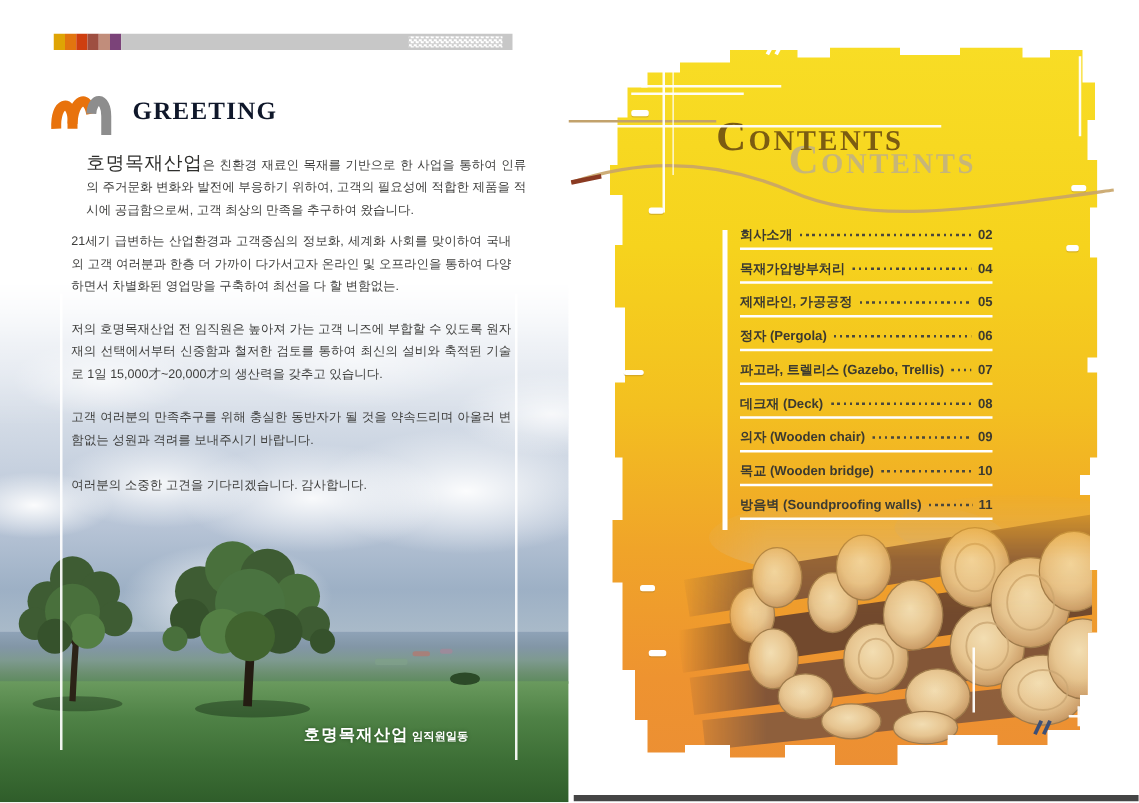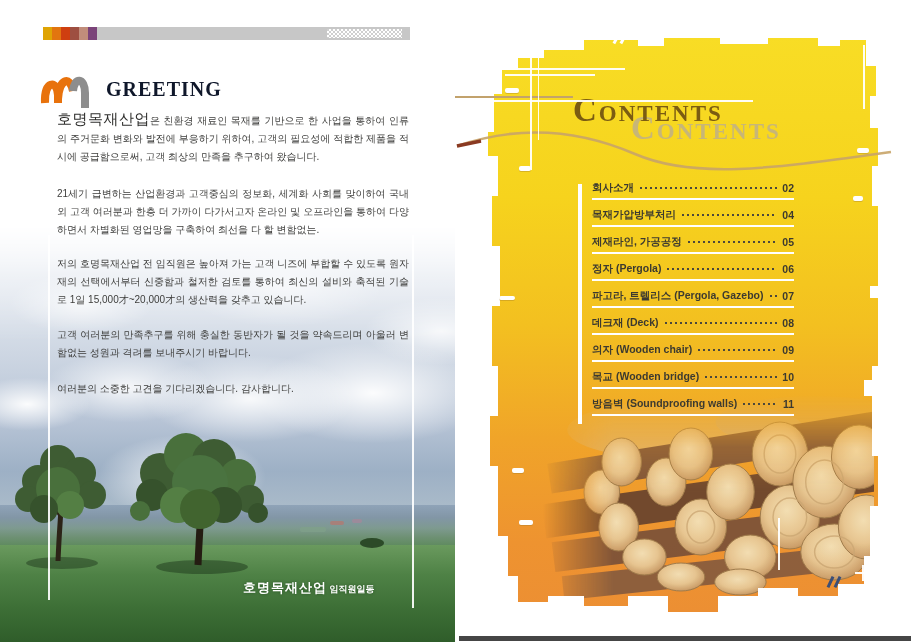--- a/index.html
+++ b/index.html
@@ -157,21 +157,21 @@
         <circle cx="200" cy="94" r="20" fill="#41642f"></circle>
           <circle cx="140" cy="96" r="10" fill="#49703c"></circle>
         <circle cx="258" cy="98" r="10" fill="#36522c"></circle>
       </g>
       <ellipse cx="372" cy="128" rx="12" ry="5" fill="#2c4a28"></ellipse>
     </svg>
     <div class="abs mline" style="left:48px;top:10px;height:365px;"></div>
     <div class="abs mline" style="left:412px;top:10px;height:373px;"></div>
   </div>
 
-  <p class="abs gtext" style="top:110px;margin:0;">
+  <p class="abs gtext" style="top:110px;margin:12px;">
     <span class="lead">호명목재산업</span><span>은 친환경 재료인 목재를 기반으로 한 사업을 통하여 인류의 주거문화 변화와 발전에 부응하기 위하여, 고객의 필요성에 적합한 제품을 적시에 공급함으로써, 고객 최상의 만족을 추구하여 왔습니다.</span>
   </p>
   <p class="abs gtext" style="top:185px;margin:0;">21세기 급변하는 산업환경과 고객중심의 정보화, 세계화 사회를 맞이하여 국내외 고객 여러분과 한층 더 가까이 다가서고자 온라인 및 오프라인을 통하여 다양하면서 차별화된 영업망을 구축하여 최선을 다 할 변함없는.</p>
   <p class="abs gtext" style="top:255px;margin:0;">저의 호명목재산업 전 임직원은 높아져 가는 고객 니즈에 부합할 수 있도록 원자재의 선택에서부터 신중함과 철저한 검토를 통하여 최신의 설비와 축적된 기술로 1일 15,000才~20,000才의 생산력을 갖추고 있습니다.</p>
   <p class="abs gtext" style="top:380px;margin:0;">여러분의 소중한 고견을 기다리겠습니다. 감사합니다.</p>
   <p class="abs gtext" style="top:326px;margin:0;">고객 여러분의 만족추구를 위해 충실한 동반자가 될 것을 약속드리며 아울러 변함없는 성원과 격려를 보내주시기 바랍니다.</p>
 
   <div class="abs signature">
     <span>호명목재산업</span><span class="suffix"> 임직원일동</span>
   </div>
@@ -281,21 +281,21 @@
       <span class="toc-label">제재라인, 가공공정</span>
       <span class="toc-dots"></span>
       <span class="toc-page">05</span>
     </div>
       <div class="toc-row">
       <span class="toc-label">정자 (Pergola)</span>
       <span class="toc-dots"></span>
       <span class="toc-page">06</span>
     </div>
       <div class="toc-row">
-      <span class="toc-label">파고라, 트렐리스 (Pergola, Gazebo)</span>
+      <span class="toc-label">파고라, 트렐리스 (Gazebo, Trellis)</span>
       <span class="toc-dots"></span>
       <span class="toc-page">07</span>
     </div>
       <div class="toc-row">
       <span class="toc-label">데크재 (Deck)</span>
       <span class="toc-dots"></span>
       <span class="toc-page">08</span>
     </div>
       <div class="toc-row">
       <span class="toc-label">의자 (Wooden chair)</span>

